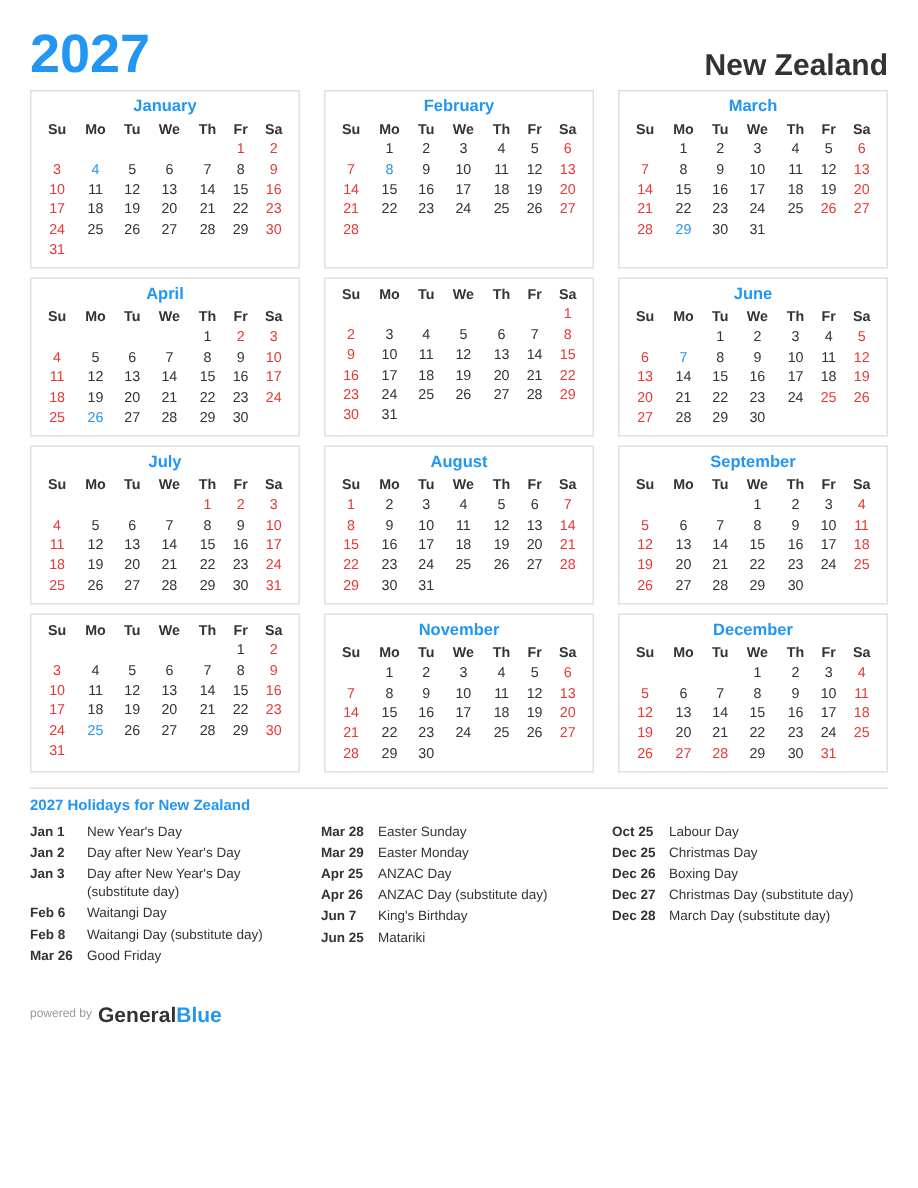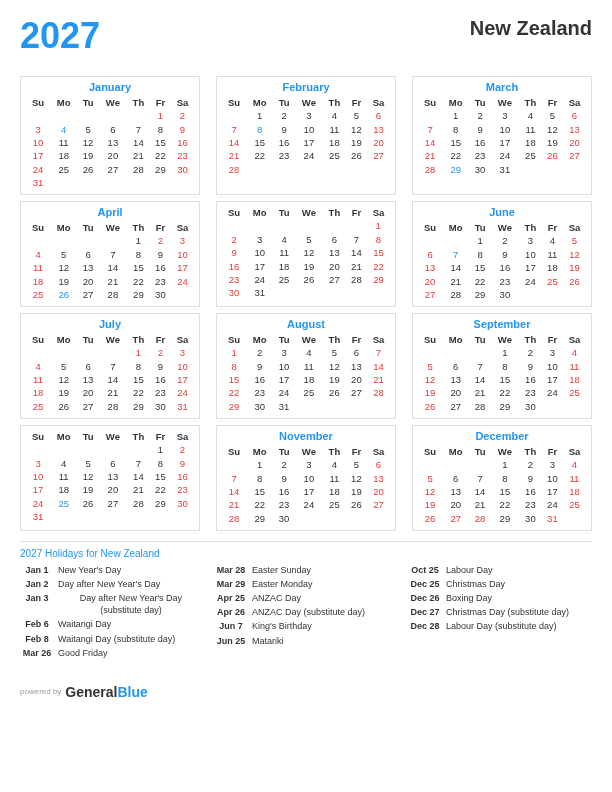--- a/index.html
+++ b/index.html
@@ -13,22 +13,22 @@
     }
     .page {
       width: 612px;
       min-height: 792px;
       padding: 18px 20px 14px 20px;
       background: #fff;
     }
     .header {
       display: flex;
       justify-content: space-between;
-      align-items: flex-start;
-      margin-bottom: 22px;
+      align-items: flex-end;
+      margin-bottom: 6px;
       gap: 36px;
     }
     .header-year {
       font-size: 36px;
       font-weight: bold;
       color: #2196F3;
       line-height: 1;
     }
     .header-country {
       font-size: 20px;
@@ -73,36 +73,35 @@
     .red { color: #e53935 !important; }
     .blue-link { color: #2196F3 !important; }
 
     .holidays-section {
       margin-top: 10px;
       border-top: 1px solid #ddd;
       padding-top: 6px;
     }
     .holidays-title {
       font-size: 10px;
-      font-weight: normal;
+      font-weight: bold;
       color: #2196F3;
       margin-bottom: 5px;
     }
     .holidays-grid {
       display: grid;
       grid-template-columns: repeat(3, 1fr);
       gap: 0 10px;
     }
     .holiday-item {
       display: flex;
       gap: 4px;
       margin-bottom: 2px;
       font-size: 9px;
       line-height: 1.35;
-      text-align: center;
     }
     .holiday-date {
       color: #333;
       font-weight: bold;
       min-width: 34px;
       flex-shrink: 0;
     }
     .holiday-name {
       color: #333;
     }
@@ -987,21 +986,21 @@
           <div class="holiday-item">
             <span class="holiday-date">Dec 26</span>
             <span class="holiday-name">Boxing Day</span>
           </div>
           <div class="holiday-item">
             <span class="holiday-date">Dec 27</span>
             <span class="holiday-name">Christmas Day (substitute day)</span>
           </div>
           <div class="holiday-item">
             <span class="holiday-date">Dec 28</span>
-            <span class="holiday-name">Labour Day (substitute day)</span>
+            <span class="holiday-name">March Day (substitute day)</span>
           </div>
         </div>
       </div>
   </div>
 
   <div class="footer">
     <span class="footer-powered">powered by</span>
     <span class="footer-brand">
       <span class="footer-brand-general">General</span><span class="footer-brand-blue">Blue</span>
     </span>

